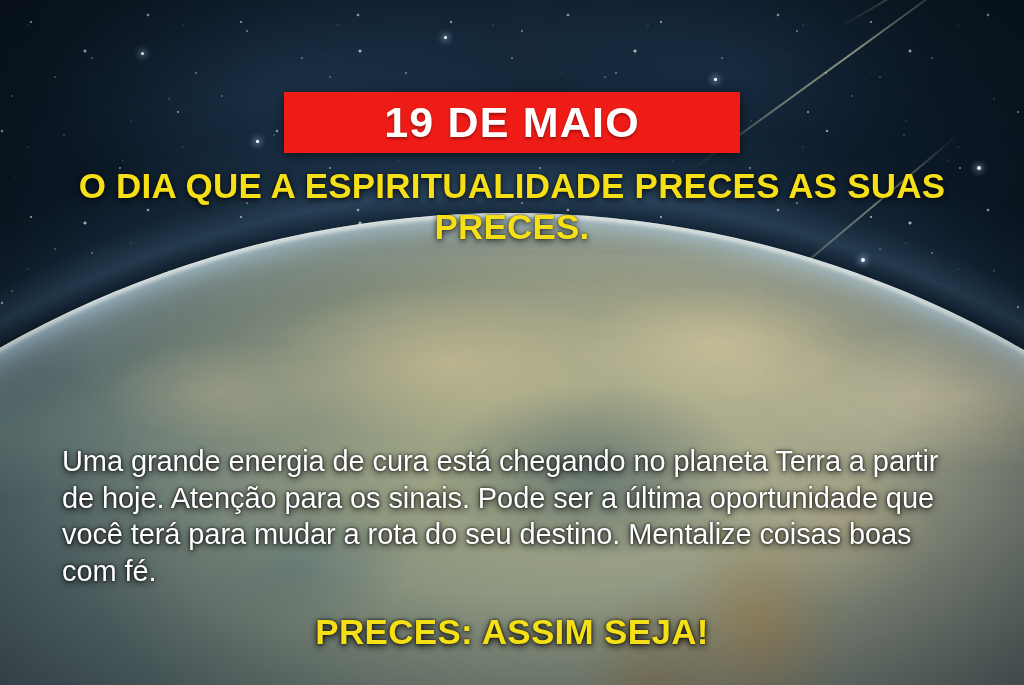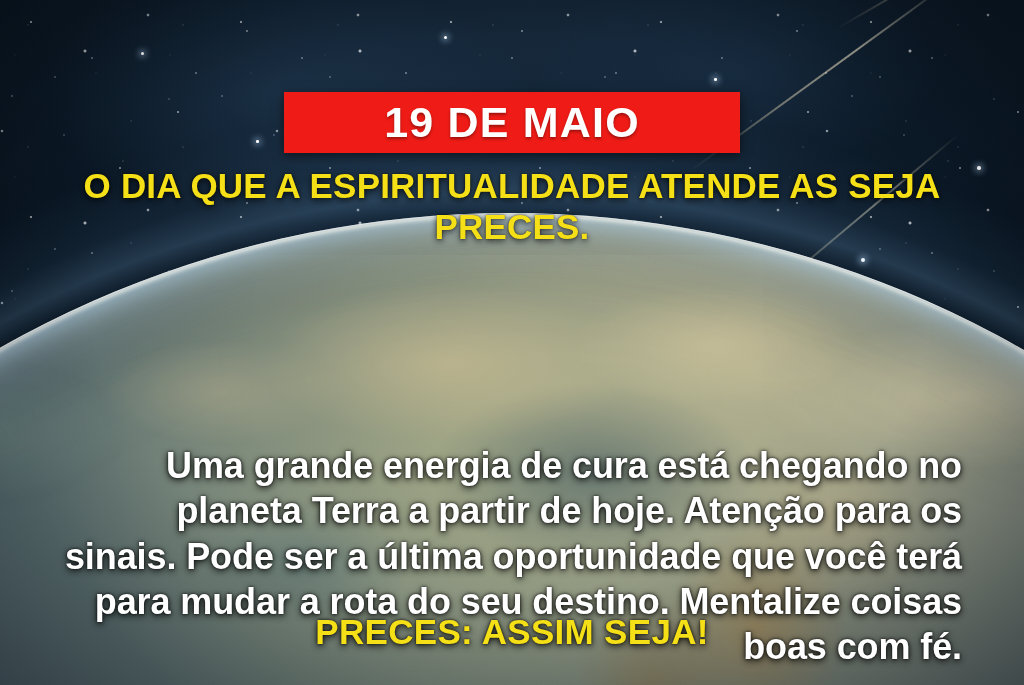--- a/index.html
+++ b/index.html
@@ -220,24 +220,24 @@
     text-shadow: 0 2px 6px rgba(0,0,0,0.75), 0 0 2px rgba(0,0,0,0.6);
     box-sizing: border-box;
   }
 
   .body-copy {
     position: absolute;
     left: 50%;
     transform: translateX(-50%);
     top: 443px;
     width: 900px;
-    text-align: right;
+    text-align: left;
     color: #ffffff;
-    font-size: 36px;
-    font-weight: 700;
+    font-size: 29px;
+    font-weight: 400;
     line-height: 1.26;
     letter-spacing: -0.1px;
     text-shadow: 0 2px 7px rgba(0,0,0,0.9), 0 0 3px rgba(0,0,0,0.85);
   }
 
   .cta {
     position: absolute;
     left: 0;
     right: 0;
     top: 612px;
@@ -283,20 +283,20 @@
   </div>
 
   <div class="vignette"></div>
 
   <div class="content">
 
     <div class="date-banner">
       <span class="date-text">19 DE MAIO</span>
     </div>
 
-    <div class="headline">O DIA QUE A ESPIRITUALIDADE ATENDE AS SEJA PRECES.</div>
+    <div class="headline">O DIA QUE A ESPIRITUALIDADE PRECES AS SUAS PRECES.</div>
 
     <div class="body-copy">Uma grande energia de cura está chegando no planeta Terra a partir de hoje. Atenção para os sinais. Pode ser a última oportunidade que você terá para mudar a rota do seu destino. Mentalize coisas boas com fé.</div>
 
     <div class="cta">PRECES: ASSIM SEJA!</div>
 
   </div>
 </div>
 
 </body></html>

